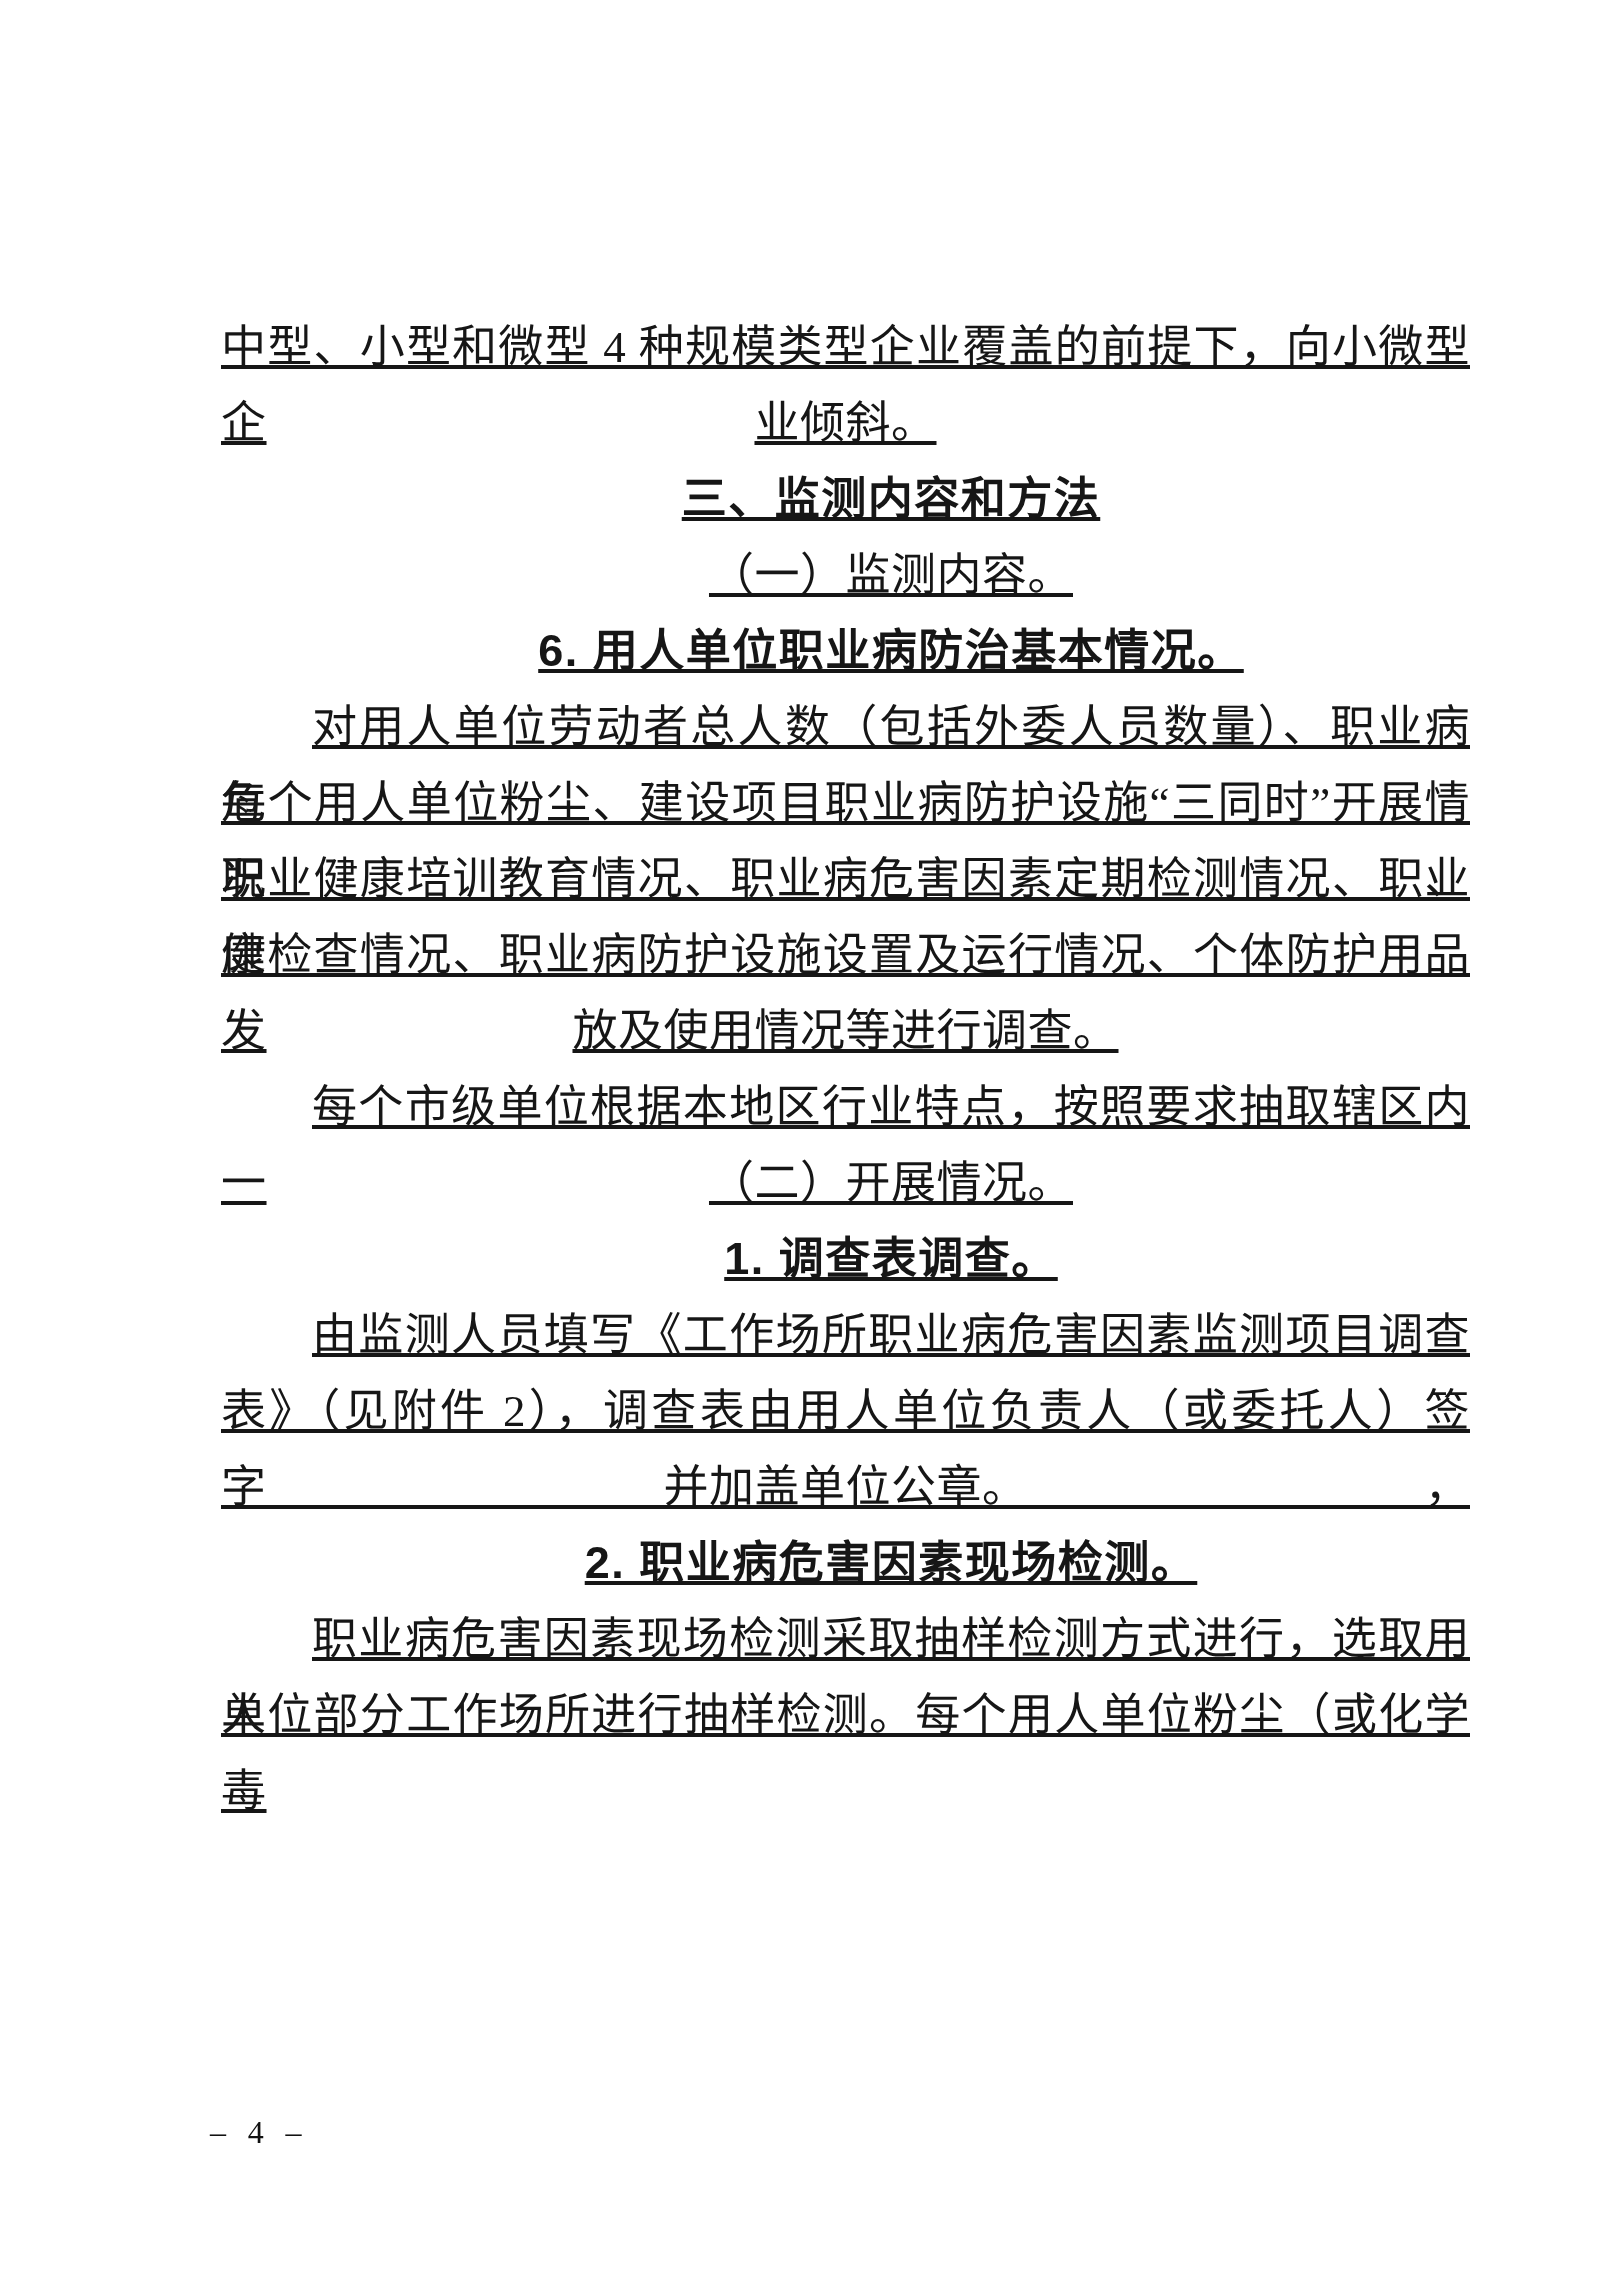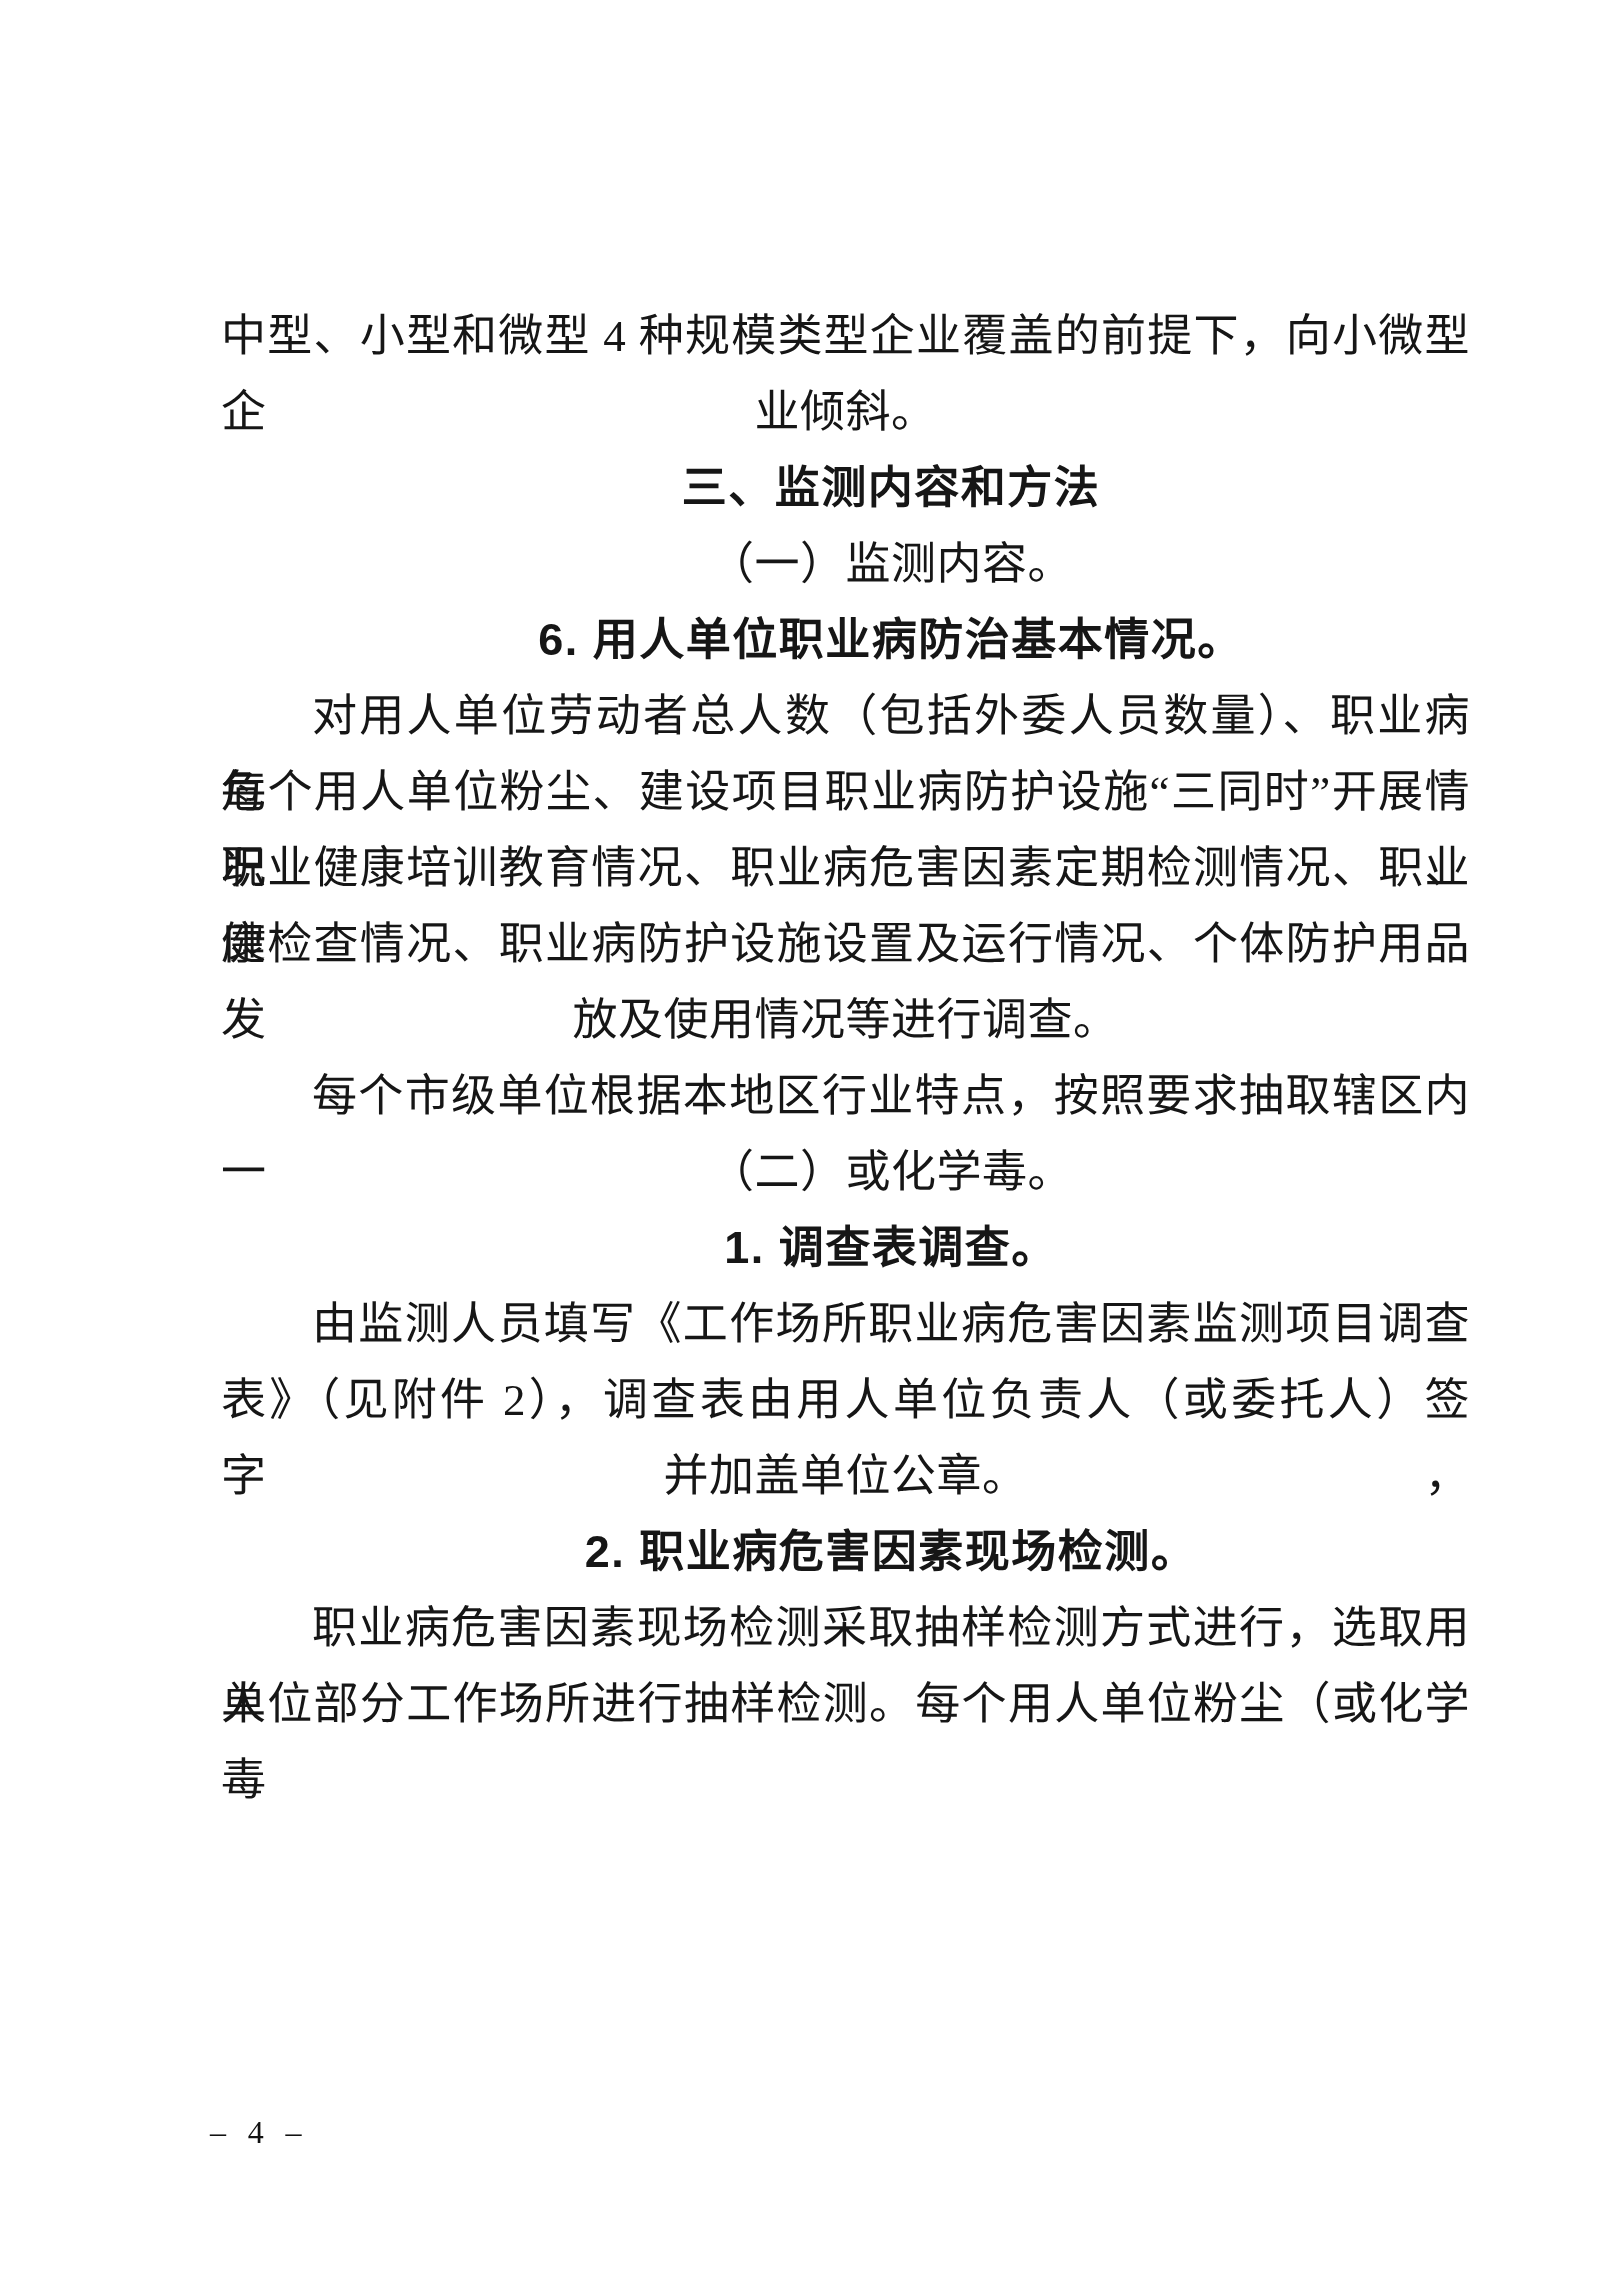--- a/index.html
+++ b/index.html
@@ -12,22 +12,23 @@
     width: 1623px;
     height: 2295px;
     background: #ffffff;
     overflow: hidden;
     color: #161616;
     font-family: "Liberation Serif", "DejaVu Serif", serif;
   }
   #text-block {
     position: absolute;
     left: 221px;
-    top: 298px;
+    top: 309px;
     width: 1249px;
+    text-decoration: underline;
   }
   .line {
     height: 76px;
     line-height: 76px;
     font-size: 45px;
     letter-spacing: 0.5px;
     white-space: nowrap;
     text-align: center;
   }
   .line.justify {
@@ -65,21 +66,21 @@
       <div class="line">业倾斜。</div>
       <div class="line bold indent">三、监测内容和方法</div>
       <div class="line indent">（一）监测内容。</div>
       <div class="line bold indent">6. 用人单位职业病防治基本情况。</div>
       <div class="line indent justify">对用人单位劳动者总人数（包括外委人员数量）、职业病危</div>
       <div class="line justify">每个用人单位粉尘、建设项目职业病防护设施“三同时”开展情况、</div>
       <div class="line justify">职业健康培训教育情况、职业病危害因素定期检测情况、职业健</div>
       <div class="line justify">康检查情况、职业病防护设施设置及运行情况、个体防护用品发</div>
       <div class="line">放及使用情况等进行调查。</div>
       <div class="line indent justify">每个市级单位根据本地区行业特点，按照要求抽取辖区内一</div>
-      <div class="line indent">（二）或化学毒。</div>
+      <div class="line indent">（二）开展情况。</div>
       <div class="line bold indent">1. 调查表调查。</div>
       <div class="line indent justify">由监测人员填写《工作场所职业病危害因素监测项目调查</div>
       <div class="line justify">表》（见附件 2），调查表由用人单位负责人（或委托人）签字，</div>
       <div class="line">并加盖单位公章。</div>
       <div class="line bold indent">2. 职业病危害因素现场检测。</div>
       <div class="line indent justify">职业病危害因素现场检测采取抽样检测方式进行，选取用人</div>
       <div class="line justify">单位部分工作场所进行抽样检测。每个用人单位粉尘（或化学毒</div>
     </div>
   <div class="page-number">– 4 –</div>
 </div>

